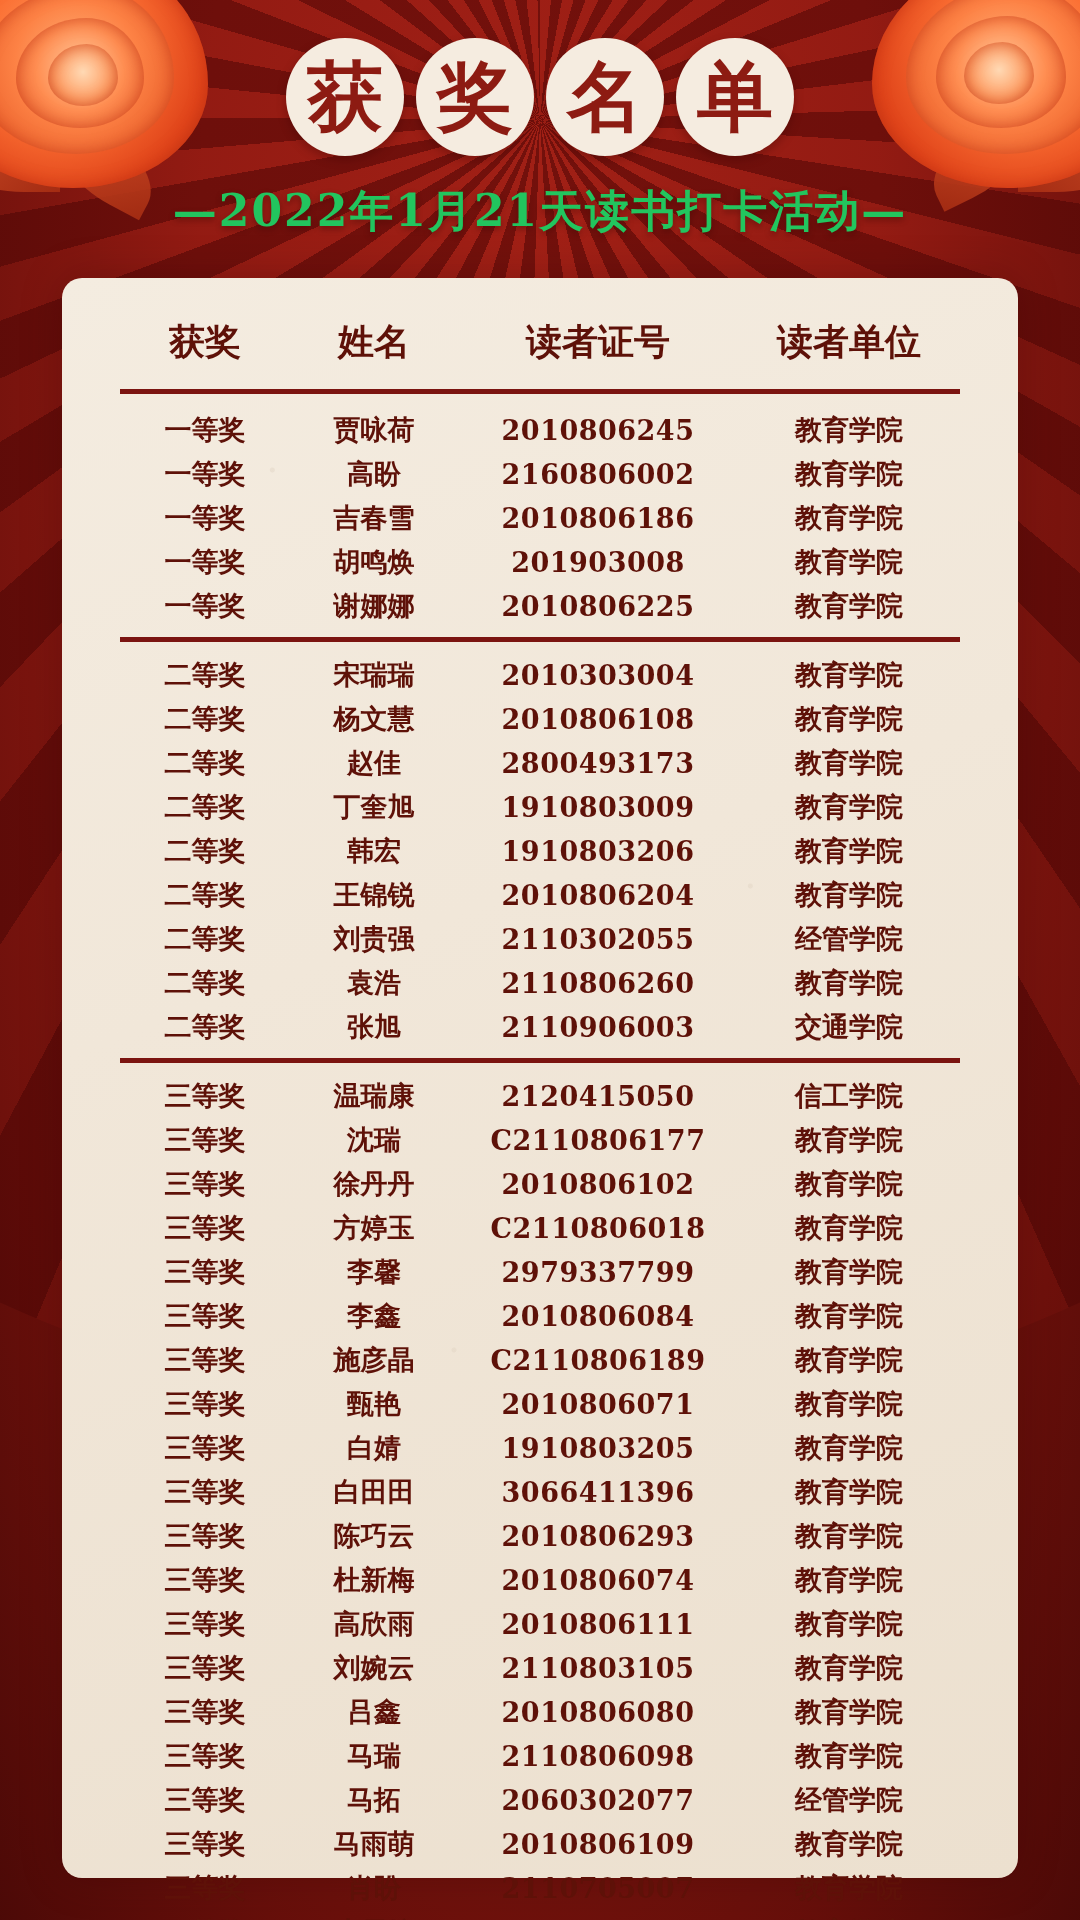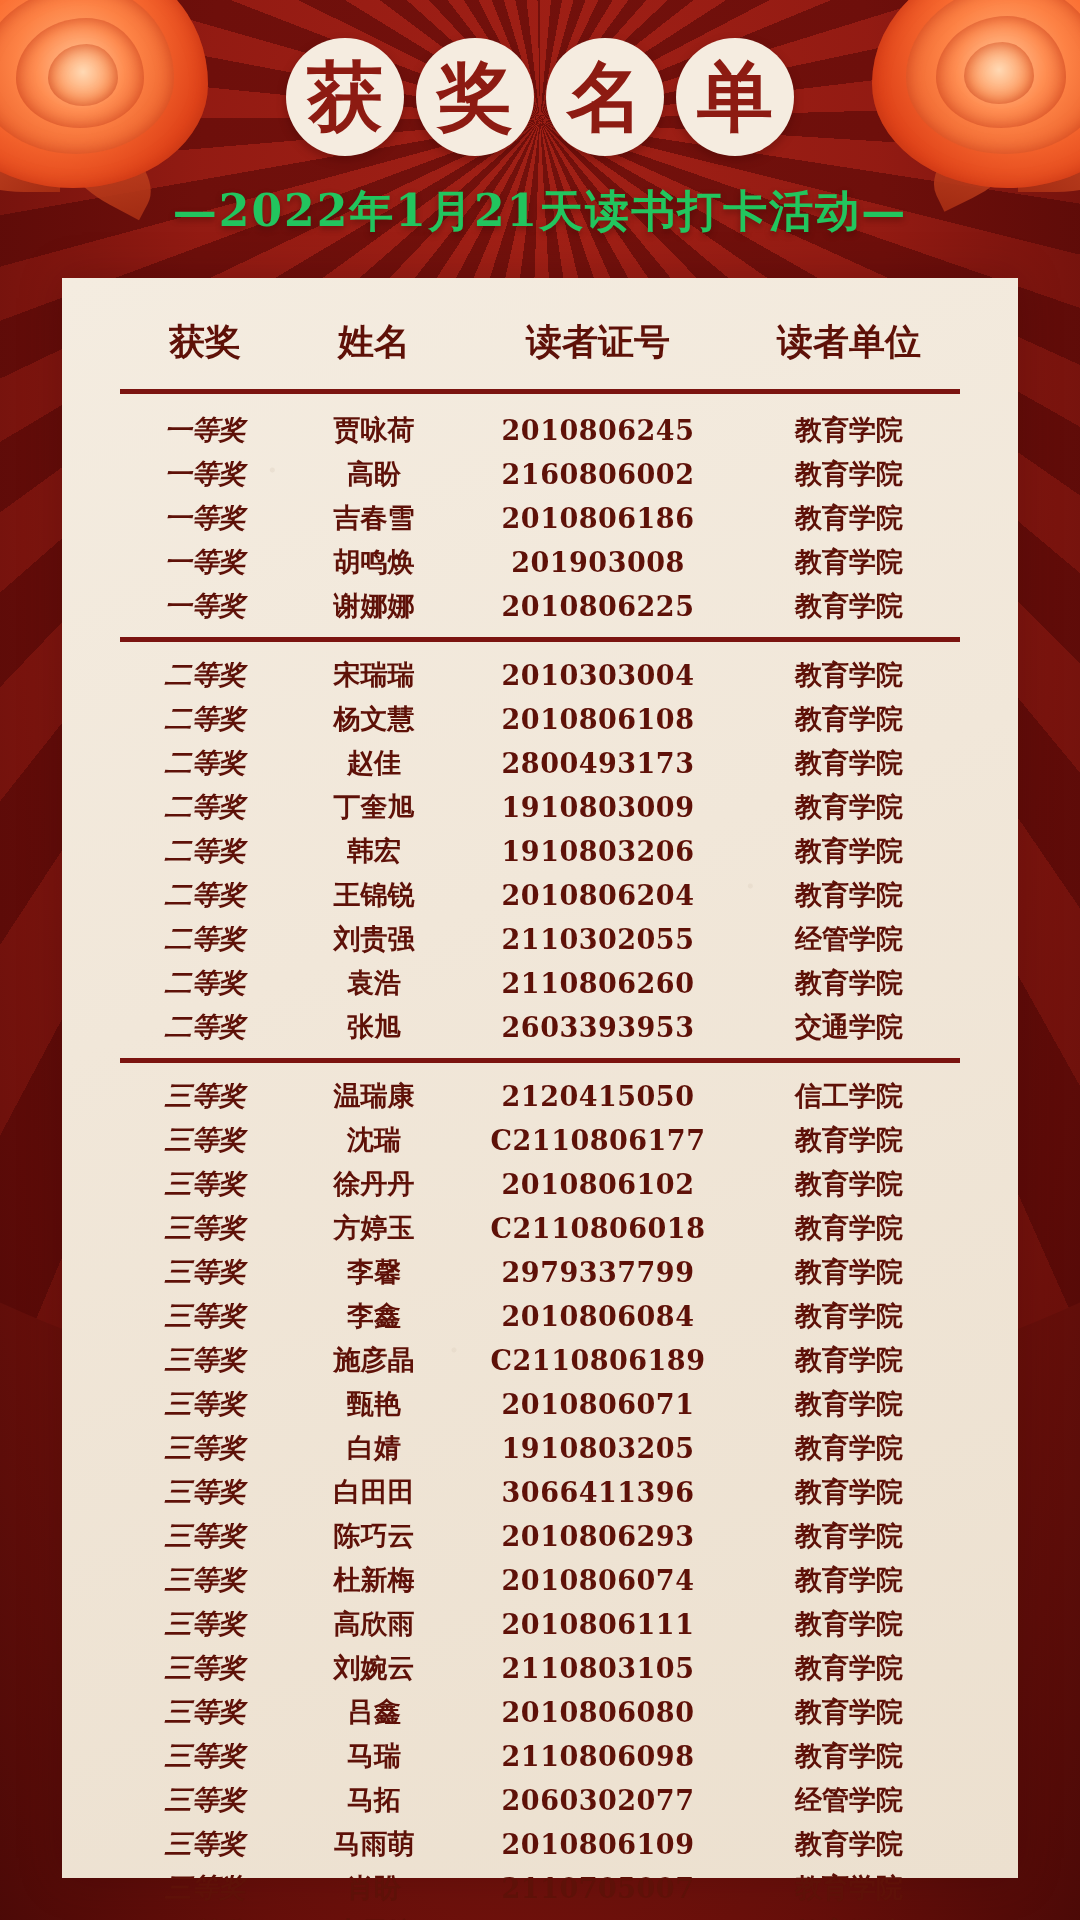--- a/index.html
+++ b/index.html
@@ -114,20 +114,21 @@
     top: 278px;
     width: 956px;
     height: 1600px;
     background:
       radial-gradient(circle at 22% 12%, rgba(190,170,148,0.16) 0 2px, transparent 3px),
       radial-gradient(circle at 72% 38%, rgba(190,170,148,0.14) 0 2px, transparent 3px),
       radial-gradient(circle at 41% 67%, rgba(190,170,148,0.13) 0 2px, transparent 3px),
       radial-gradient(circle at 86% 81%, rgba(190,170,148,0.12) 0 2px, transparent 3px),
       linear-gradient(160deg, #f4ece0 0%, #f1e7d9 40%, #ece0cf 100%);
     box-shadow: 0 0 40px rgba(50,4,3,0.28);
+    border-radius: 20px;
   }
 
   table.list {
     width: 840px;
     margin: 26px auto 0;
     border-collapse: collapse;
     table-layout: fixed;
   }
   table.list th {
     font-family: "DejaVu Serif", "Liberation Serif", serif;
@@ -139,21 +140,21 @@
   }
   table.list td {
     font-family: "DejaVu Serif", "Liberation Serif", serif;
     font-weight: 700;
     font-size: 27px;
     color: #5e1108;
     padding: 4px 0;
     text-align: center;
     white-space: nowrap;
   }
-  td.prize { color: #e03a1a; font-style: italic; }
+  td.prize { color: #e03a1a; }
   td.name  { text-align: center; }
   td.card-no { letter-spacing: .5px; }
 
   col.c-prize { width: 170px; }
   col.c-name  { width: 168px; }
   col.c-no    { width: 280px; }
   col.c-org   { width: 222px; }
 
   tr.rule-row td { padding: 0; }
   .rule {
@@ -300,21 +301,21 @@
           </tr>
           <tr>
             <td class="prize">二等奖</td>
             <td class="name">袁浩</td>
             <td class="card-no">2110806260</td>
             <td class="org">教育学院</td>
           </tr>
           <tr>
             <td class="prize">二等奖</td>
             <td class="name">张旭</td>
-            <td class="card-no">2603393953</td>
+            <td class="card-no">2110906003</td>
             <td class="org">交通学院</td>
           </tr>
           <tr class="rule-row">
             <td colspan="4">
               <div class="rule"></div>
             </td>
           </tr>
           <tr>
             <td class="prize">三等奖</td>
             <td class="name">温瑞康</td>

